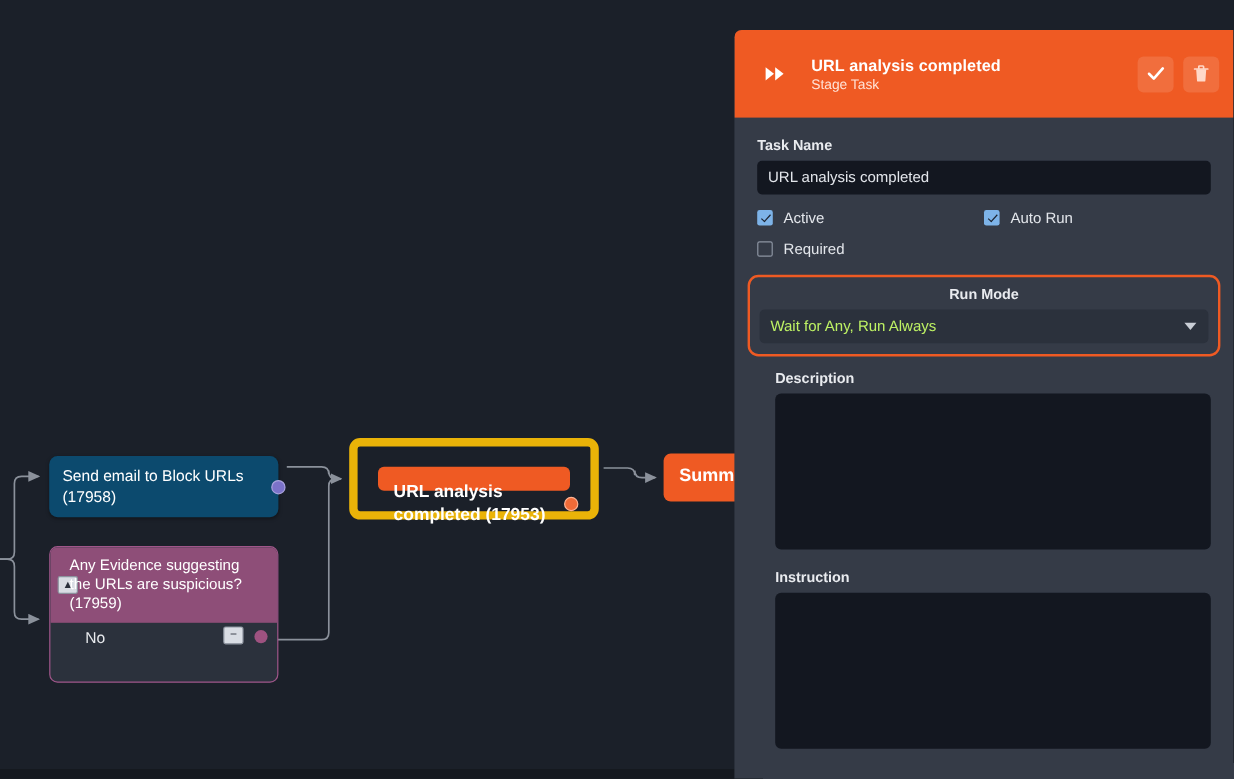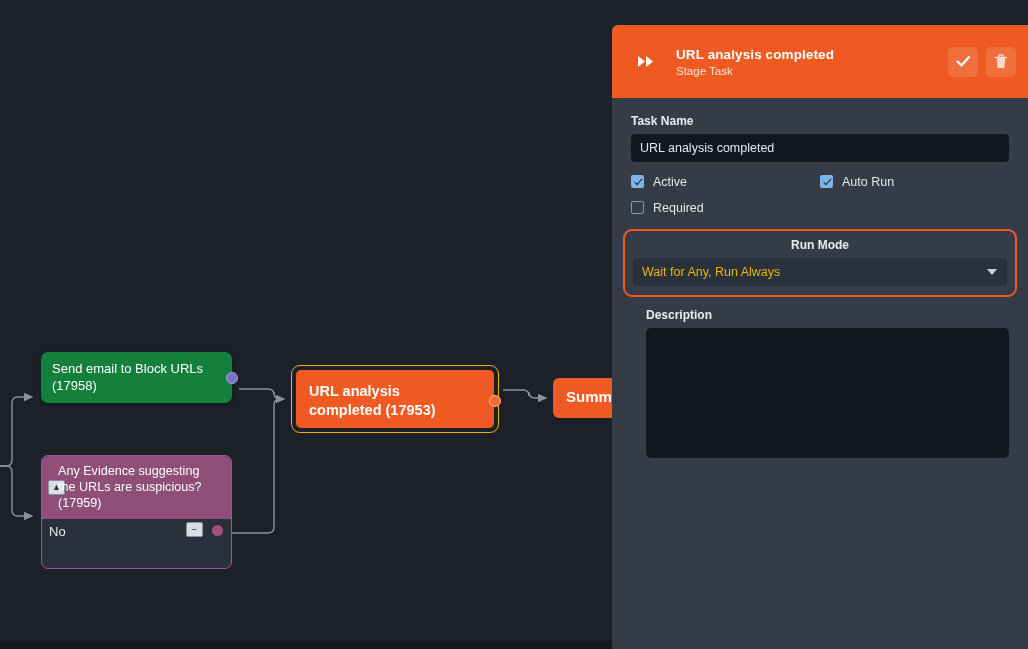--- a/index.html
+++ b/index.html
@@ -35,36 +35,36 @@
   }
   .node-label {
     font-size: 13.5px;
     font-weight: bold;
     line-height: 17px;
     white-space: pre-line;
   }
 
   
   .node-purple {
-    left: 41px; top: 352px; width: 191px; height: 51px;
-    background: #15803d;
+    left: 41px; top: 380px; width: 191px; height: 51px;
+    background: #0c4a6e;
     box-shadow: 0 1px 3px rgba(0,0,0,.35);
   }
   .node-purple .node-label {
     position: absolute; left: 11px; top: 8px; right: 14px;
     font-weight: normal; font-size: 13px; line-height: 17px;
   }
 
   
   .node-orange-sel {
     left: 291px; top: 365px; width: 208px; height: 68px;
     background: #1b2029;
-    border: 1px solid #eab308;
+    border: 7px solid #eab308;
     border-radius: 9px;
-    padding: 4px;
+    padding: 17px;
   }
   .node-orange-sel .inner {
     width: 100%; height: 100%;
     background: #ef5a23;
     border-radius: 5px;
     position: relative;
   }
   .node-orange-sel .node-label {
     position: absolute; left: 13px; top: 12px; right: 10px;
     font-size: 14.5px; font-weight: bold; line-height: 19px;
@@ -100,21 +100,21 @@
   }
   .collapse-btn {
     position: absolute; left: 6px; top: 24px;
     width: 17px; height: 15px;
     background: #d9dde4;
     border: 1px solid #8c939e;
     border-radius: 2px;
     display: flex; align-items: center; justify-content: center;
     color: #2b313c; font-size: 9px; line-height: 1;
   }
-  .dec-body { position: relative; height: 67px; }
+  .dec-body { position: relative; height: 67px; padding-left: 22px; }
   .dec-row {
     position: relative;
     height: 24px;
     display: flex; align-items: center;
     padding-left: 7px;
     color: #e8eaee;
     font-size: 13px;
   }
   .dec-row .minus-btn {
     position: absolute; right: 28px; top: 3px;
@@ -229,21 +229,21 @@
     border-radius: 9px;
     text-align: center;
   }
   .select-box {
     position: relative;
     width: 100%; height: 28px;
     background: #2b313c;
     border-radius: 4px;
     display: flex; align-items: center;
     padding: 0 9px;
-    color: #eab308;
+    color: #bef264;
     font-size: 12.5px;
     cursor: pointer;
   }
   .select-arrow {
     position: absolute; right: 10px; top: 50%;
     transform: translateY(-50%);
     width: 0; height: 0;
     border-left: 5px solid transparent;
     border-right: 5px solid transparent;
     border-top: 6px solid #c9ced6;
@@ -378,16 +378,20 @@
           <span>Wait for Any, Run Always</span>
           <span class="select-arrow"></span>
         </div>
       </div>
 
       <div class="section">
         <div class="field-label">Description</div>
         <textarea class="textarea-box ta-desc" placeholder="" style=""></textarea>
       </div>
 
+      <div class="section">
+        <div class="field-label">Instruction</div>
+        <textarea class="textarea-box ta-inst" placeholder="" style=""></textarea>
+      </div>
 
     </div>
   </div>
 </div>
 
 </body></html>

